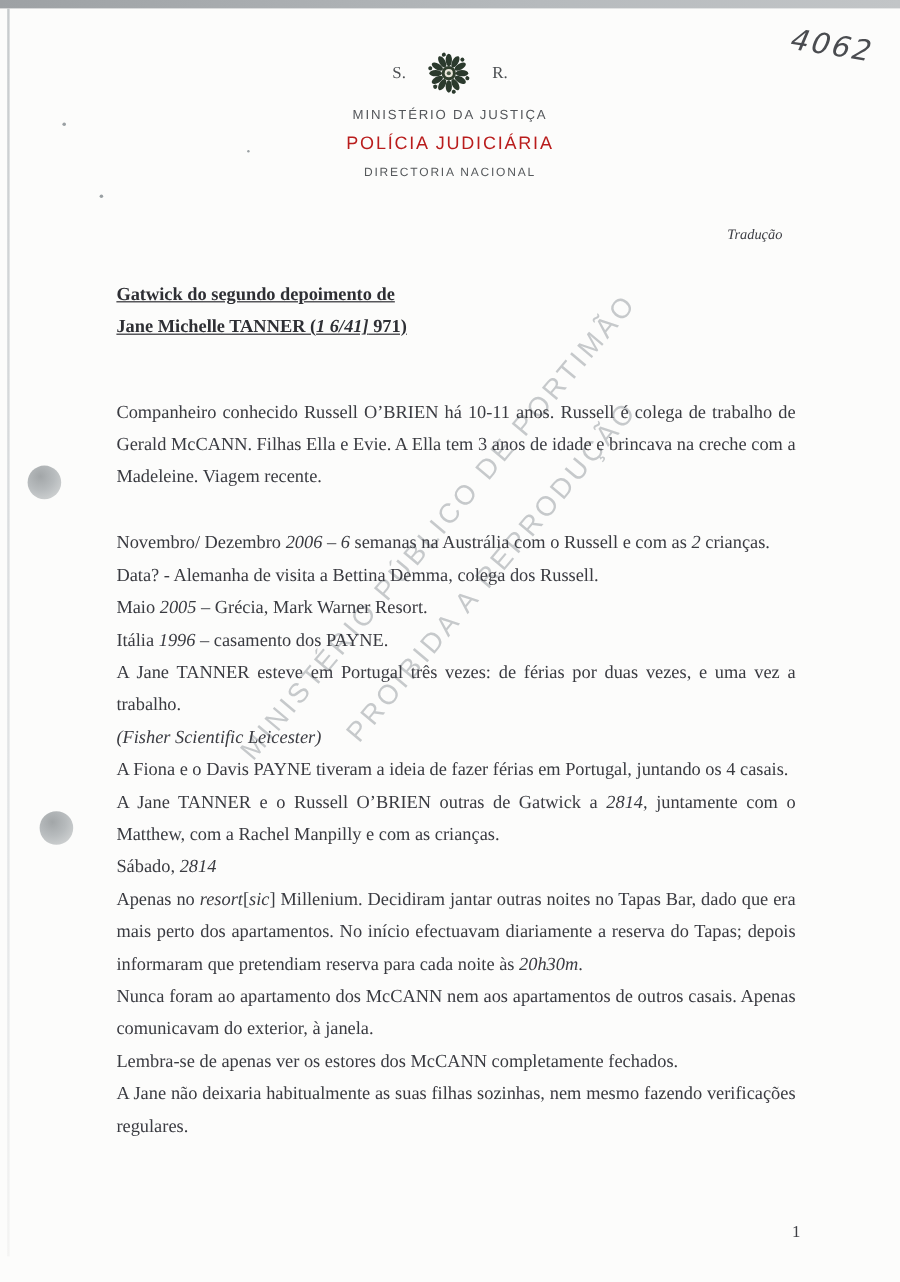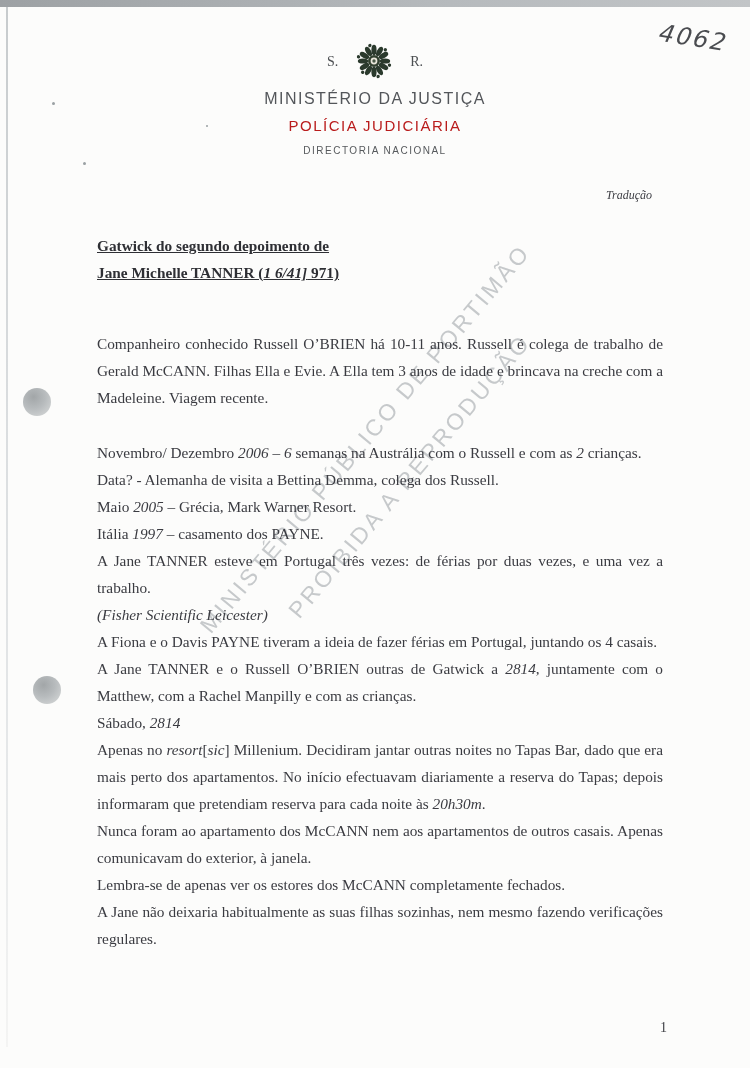--- a/index.html
+++ b/index.html
@@ -11,21 +11,21 @@
         background:linear-gradient(#c7cbcd,#dadddf 40%,#e8eaeb 80%,#f4f4f3);}
   .speck{position:absolute;border-radius:50%;background:#9aa0a3;}
   .hole{position:absolute;width:28px;height:28px;border-radius:50%;
         background:radial-gradient(circle at 38% 32%,#a2a6a8 0%,#b7bbbd 45%,#c8cbcc 72%,#d8dadb 100%);}
   .handwritten{position:absolute;top:24px;right:22px;font-family:"DejaVu Sans",sans-serif;
         font-size:24px;color:#4a4c50;transform:rotate(9deg) skewX(-14deg);letter-spacing:2px;}
   .header{position:absolute;left:0;top:40px;width:100%;text-align:center;
         font-family:"Liberation Sans","DejaVu Sans",sans-serif;color:#55585b;}
   .crest-row{display:flex;align-items:center;justify-content:center;gap:14px;height:44px;}
   .crest-letter{font-family:"Liberation Serif",serif;font-size:14px;color:#4c4f52;}
-  .ministry{margin-top:6px;font-size:16px;letter-spacing:1.5px;color:#53565a;}
+  .ministry{margin-top:6px;font-size:11px;letter-spacing:1.5px;color:#53565a;}
   .org{margin-top:9px;font-size:15px;letter-spacing:1.5px;color:#b91c1c;}
   .directorate{margin-top:11px;font-size:10px;letter-spacing:1.5px;color:#56595c;}
   .traducao{position:absolute;top:188px;right:98px;font-style:italic;font-size:12px;color:#3c3d43;}
   .watermark{position:absolute;left:150px;top:370px;width:600px;height:280px;
         transform:rotate(-50deg);transform-origin:center;z-index:1;
         font-family:"Liberation Sans","DejaVu Sans",sans-serif;text-align:center;
         font-size:23px;letter-spacing:3px;line-height:58px;color:#c6c9cb;white-space:nowrap;}
   .doc-body{position:absolute;left:97px;top:232px;width:566px;z-index:2;
         font-size:15.3px;line-height:27px;}
   .para{text-align:justify;}
@@ -92,21 +92,21 @@
     <div>PROIBIDA A REPRODUÇÃO</div>
   </div>
 
   <div class="doc-body">
       <div class="para heading"><span>Gatwick do segundo depoimento de</span></div>
       <div class="para heading"><span>Jane Michelle TANNER (</span><span class="it">1 6/41]</span><span> 971)</span></div>
       <div class="para" style="margin-top: 44px;"><span>Companheiro conhecido Russell O’BRIEN há 10-11 anos. Russell é colega de trabalho de Gerald McCANN. Filhas Ella e Evie. A Ella tem 3 anos de idade e brincava na creche com a Madeleine. Viagem recente.</span></div>
       <div class="para" style="margin-top: 28px;"><span>Novembro/ Dezembro </span><span class="it">2006 – 6</span><span> semanas na Austrália com o Russell e com as </span><span class="it">2</span><span> crianças.</span></div>
       <div class="para"><span>Data? - Alemanha de visita a Bettina Demma, colega dos Russell.</span></div>
       <div class="para"><span>Maio </span><span class="it">2005</span><span> – Grécia, Mark Warner Resort.</span></div>
-      <div class="para"><span>Itália </span><span class="it">1997</span><span> – casamento dos PAYNE.</span></div>
+      <div class="para"><span>Itália </span><span class="it">1996</span><span> – casamento dos PAYNE.</span></div>
       <div class="para"><span>A Jane TANNER esteve em Portugal três vezes: de férias por duas vezes, e uma vez a trabalho.</span></div>
       <div class="para"><span class="it">(Fisher Scientific Leicester)</span></div>
       <div class="para"><span>A Fiona e o Davis PAYNE tiveram a ideia de fazer férias em Portugal, juntando os 4 casais.</span></div>
       <div class="para"><span>A Jane TANNER e o Russell O’BRIEN outras de Gatwick a </span><span class="it">2814</span><span>, juntamente com o Matthew, com a Rachel Manpilly e com as crianças.</span></div>
       <div class="para"><span>Sábado, </span><span class="it">2814</span></div>
       <div class="para"><span>Apenas no </span><span class="it">resort</span><span>[</span><span class="it">sic</span><span>] Millenium. Decidiram jantar outras noites no Tapas Bar, dado que era mais perto dos apartamentos. No início efectuavam diariamente a reserva do Tapas; depois informaram que pretendiam reserva para cada noite às </span><span class="it">20h30m</span><span>.</span></div>
       <div class="para"><span>Nunca foram ao apartamento dos McCANN nem aos apartamentos de outros casais. Apenas comunicavam do exterior, à janela.</span></div>
       <div class="para"><span>Lembra-se de apenas ver os estores dos McCANN completamente fechados.</span></div>
       <div class="para"><span>A Jane não deixaria habitualmente as suas filhas sozinhas, nem mesmo fazendo verificações regulares.</span></div>
     </div>

